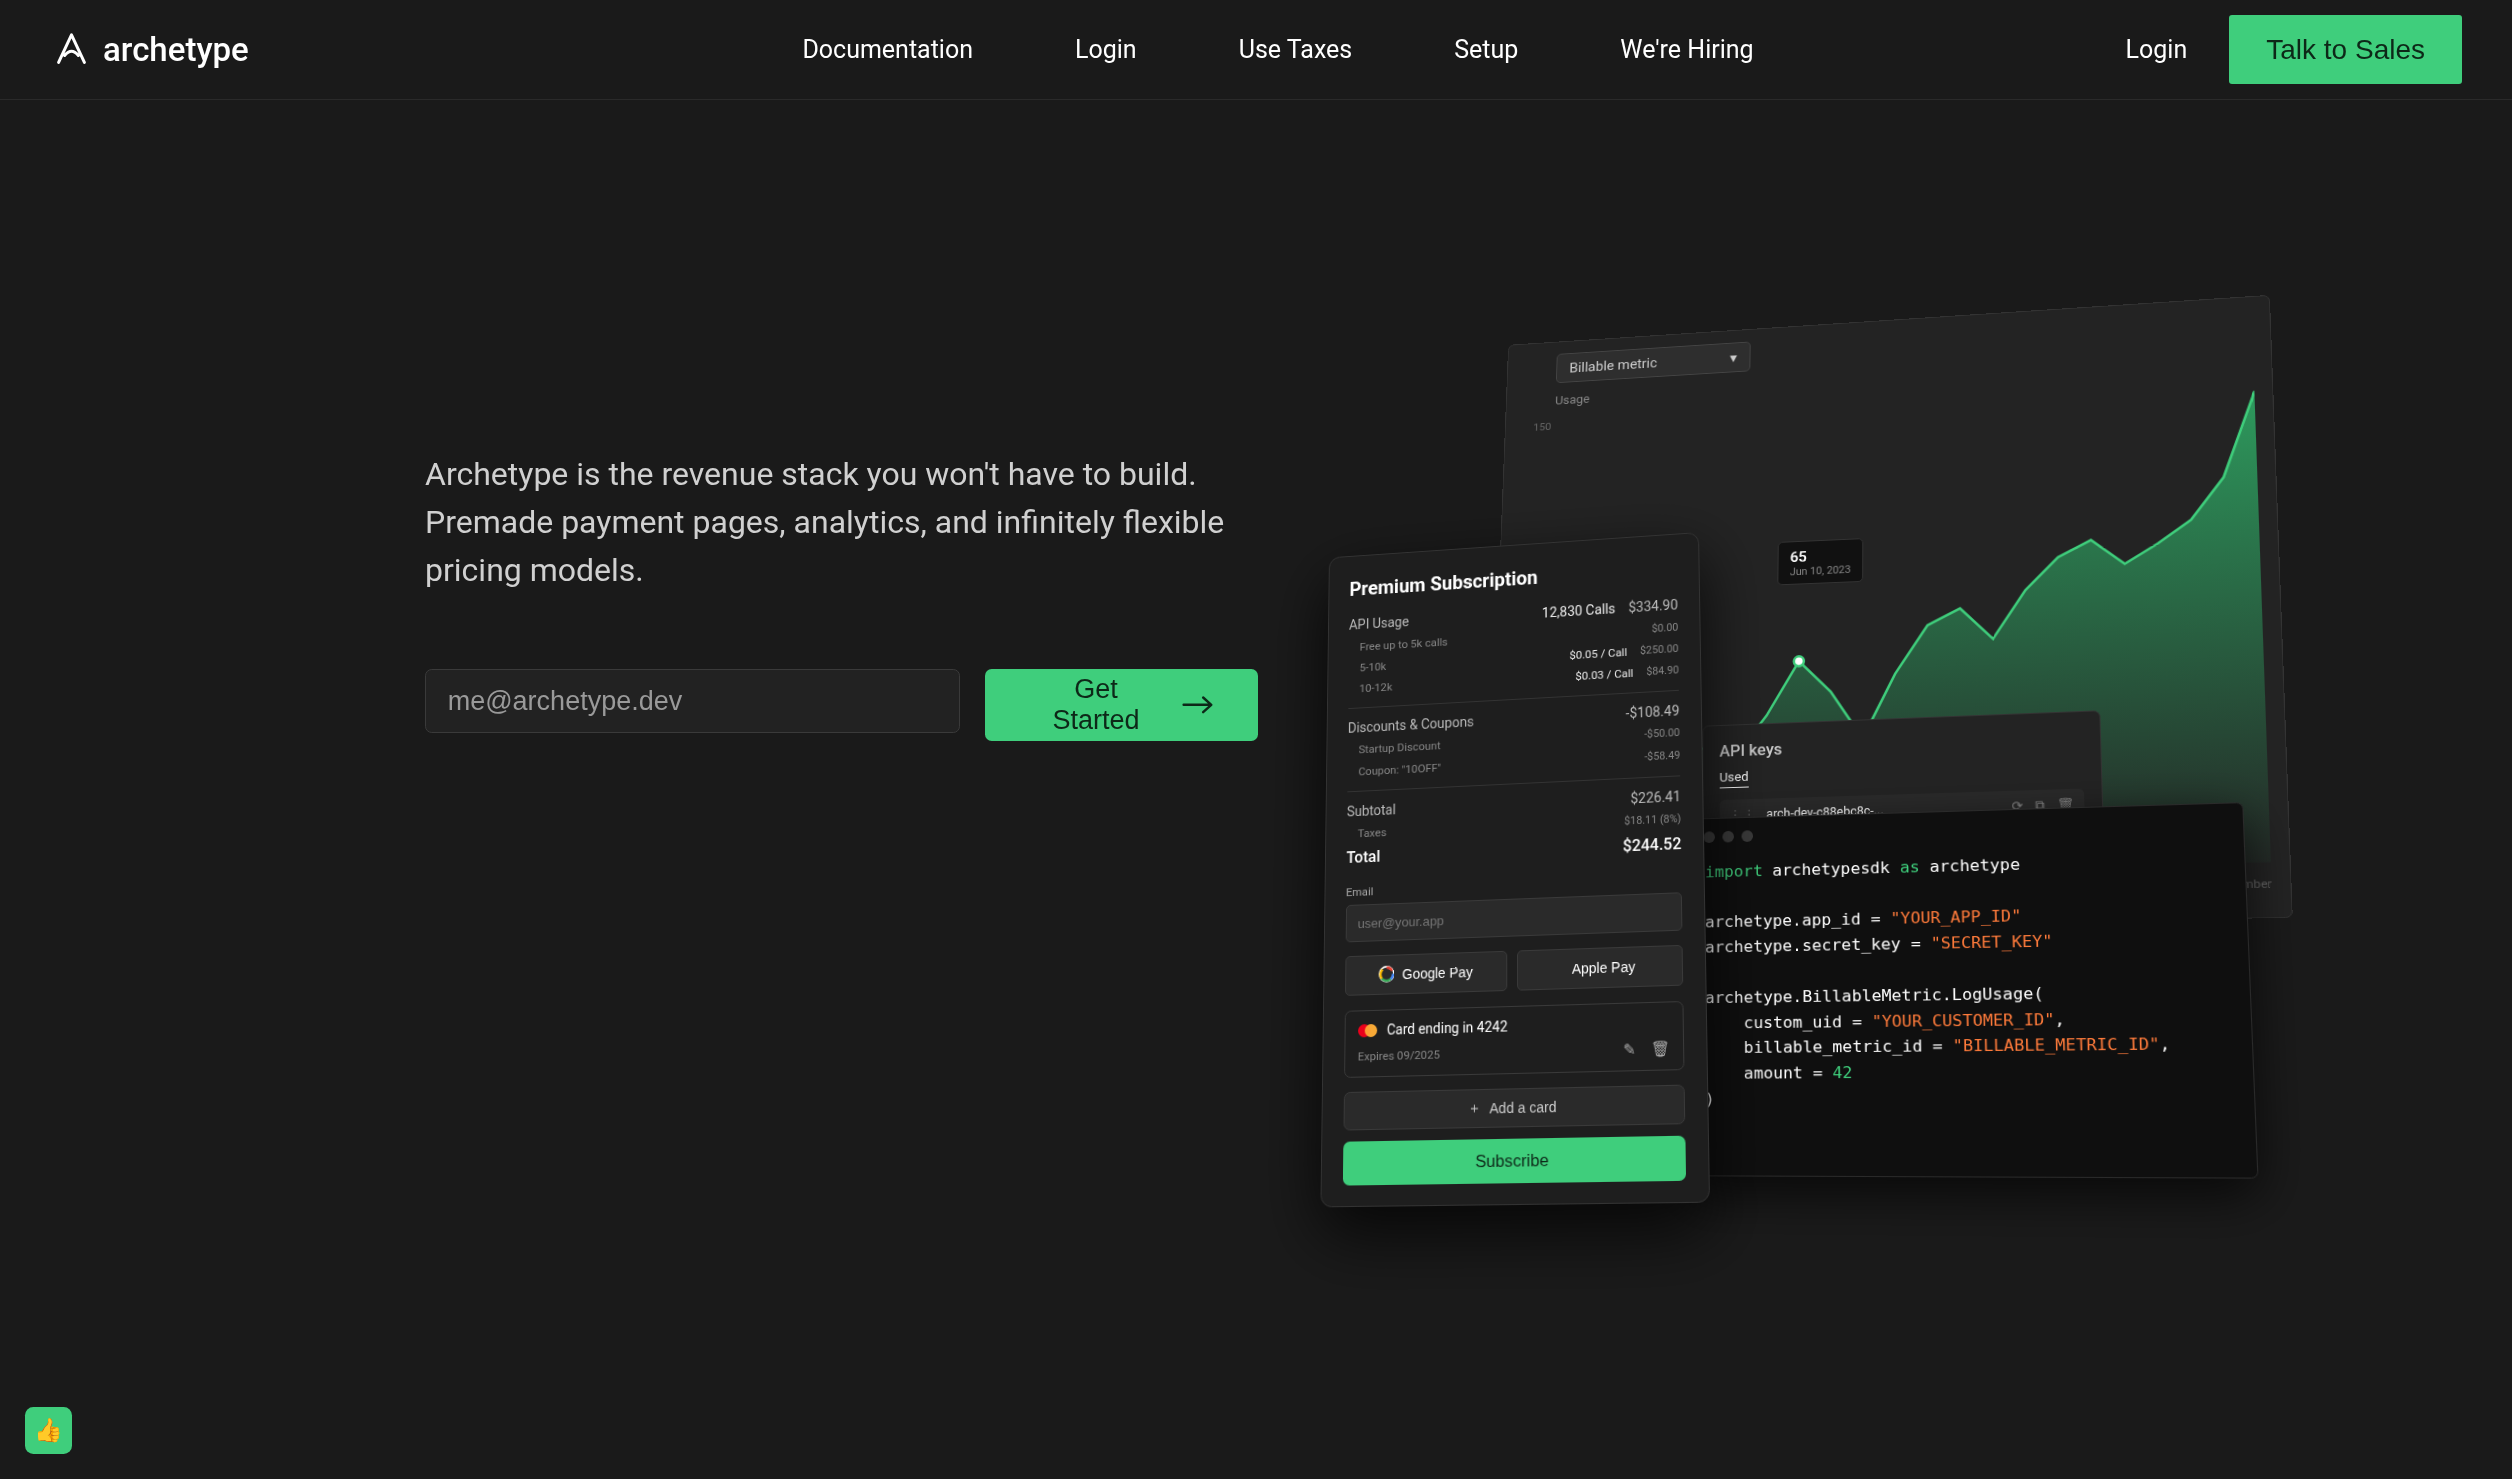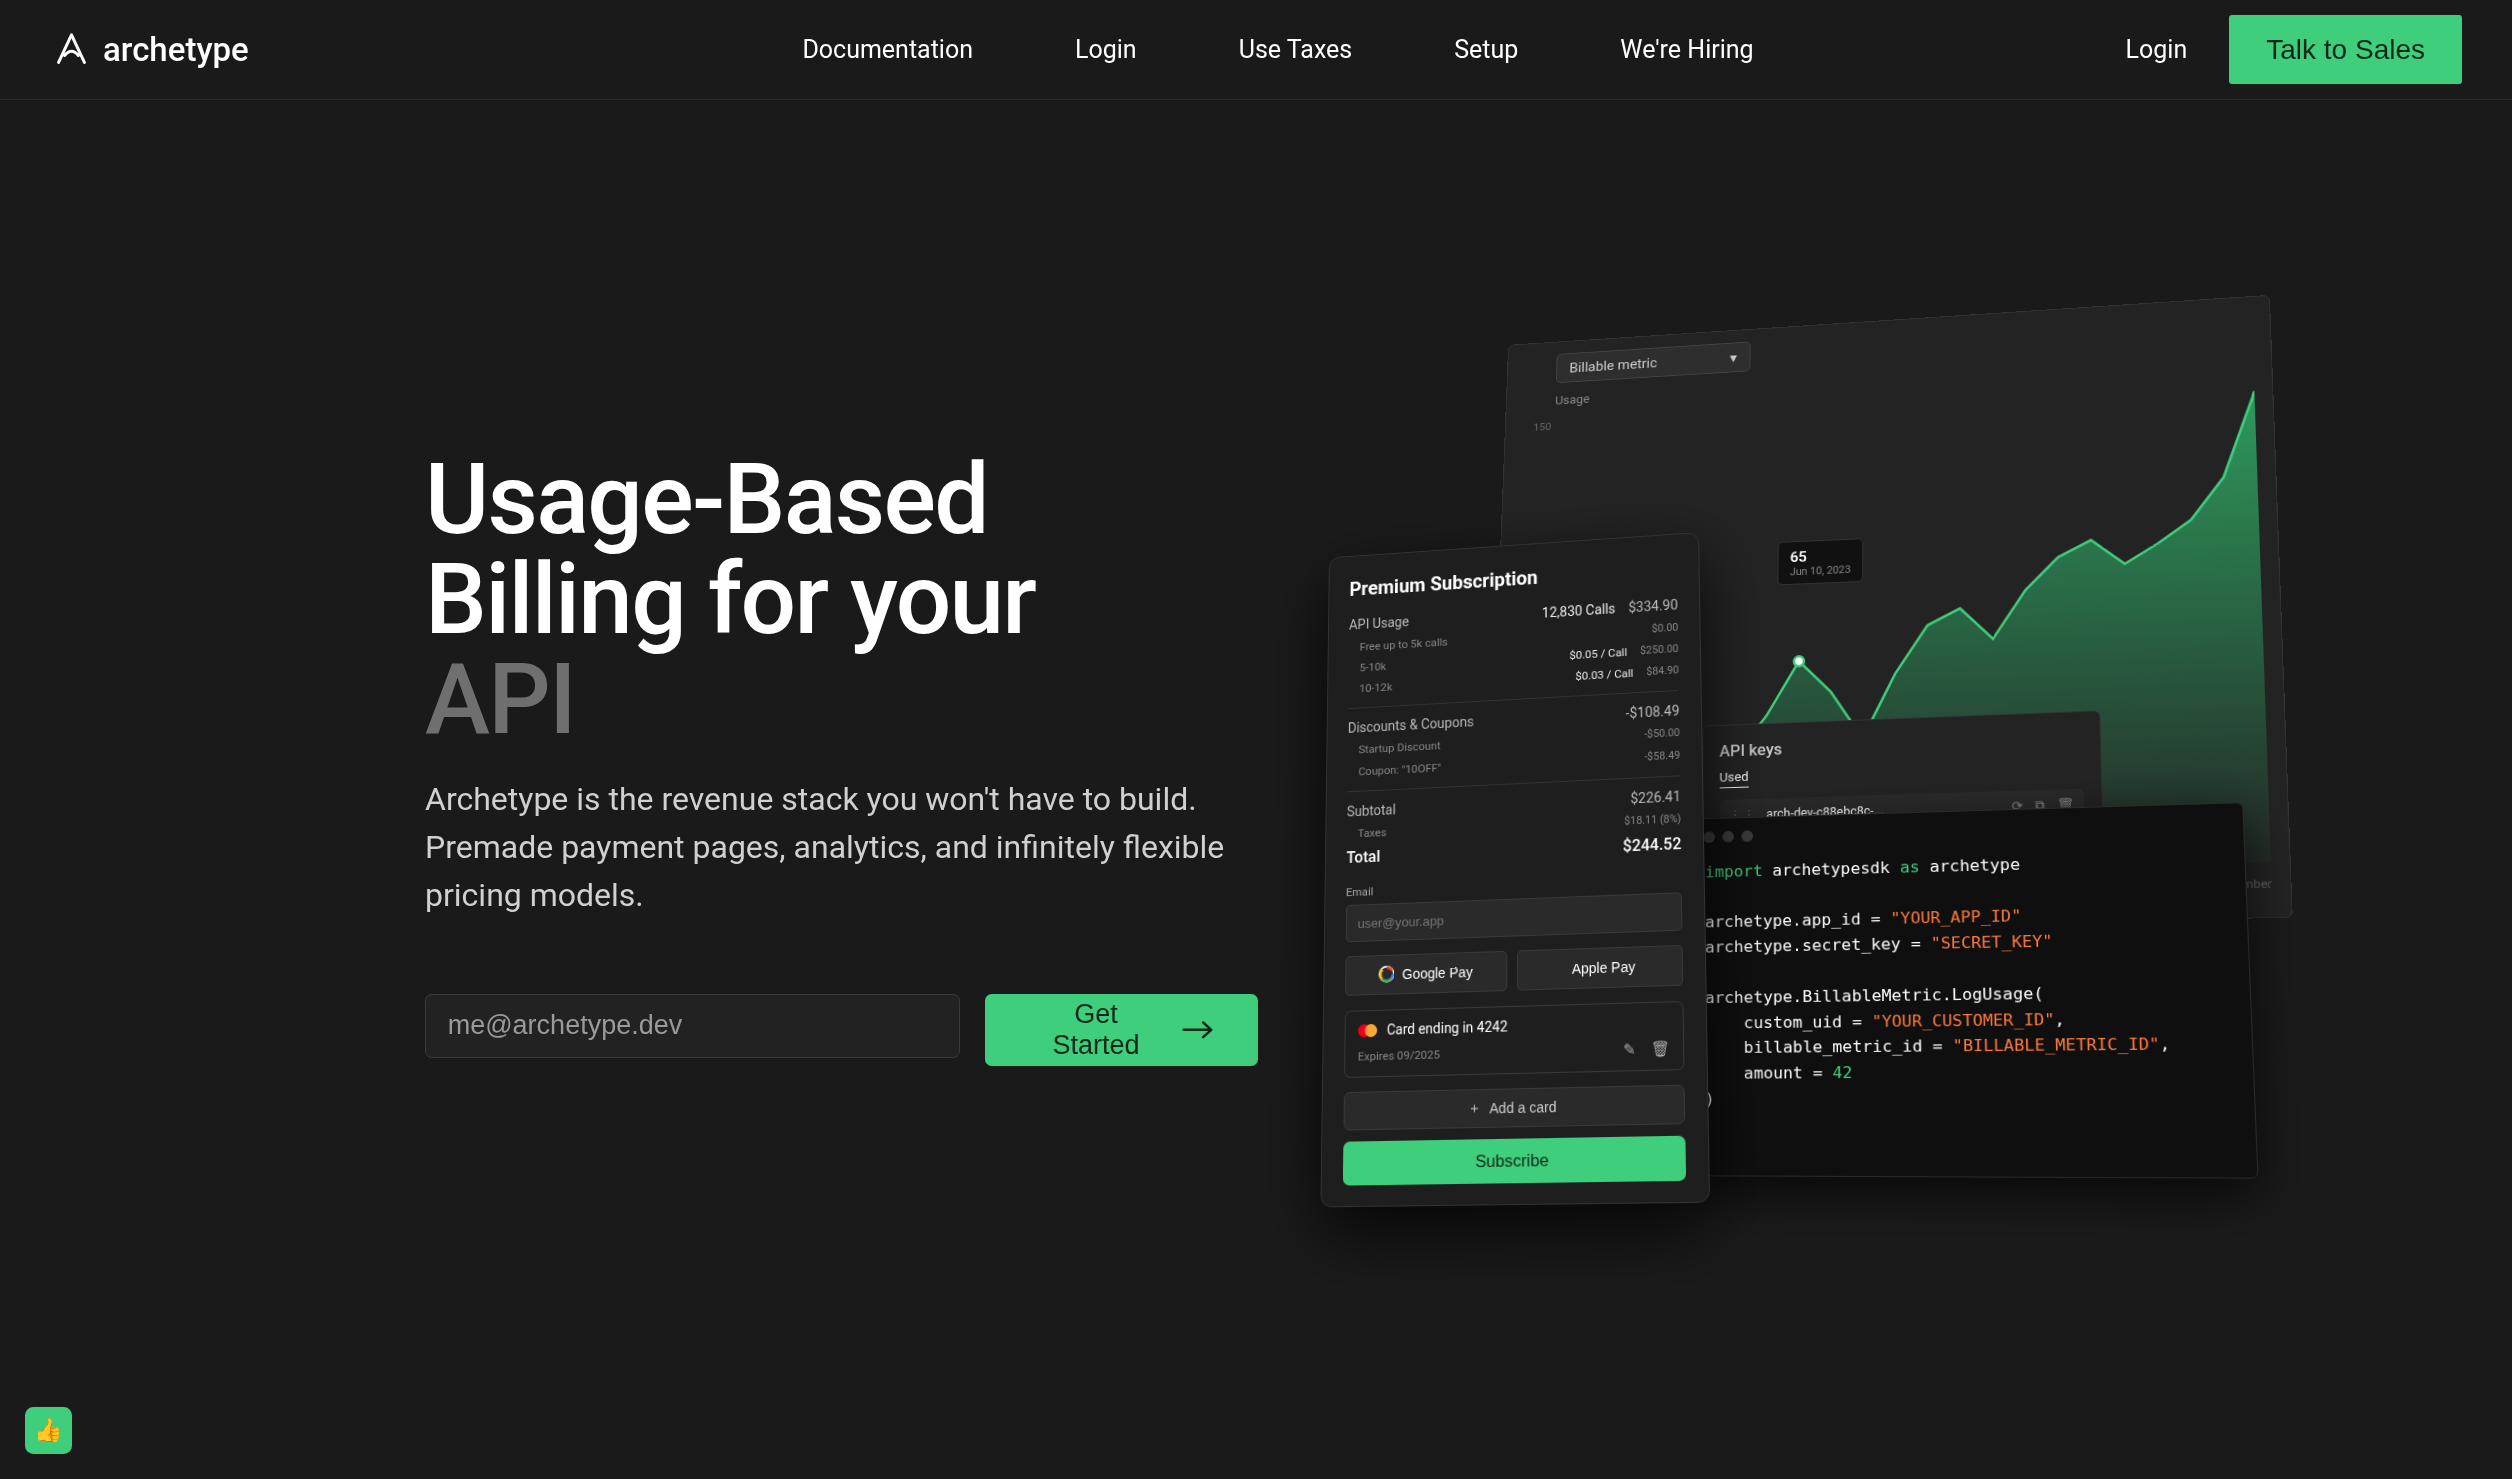--- a/index.html
+++ b/index.html
@@ -333,25 +333,20 @@
     <a href="#">We're Hiring</a>
   </nav>
   <div class="header-right">
     <a href="#" class="login-link">Login</a>
     <button class="talk-sales">Talk to Sales</button>
   </div>
 </header>
 
 <section class="hero">
   <div class="hero-left">
-    <h1 class="hero-title">
-      <span>Usage-Based</span><br>
-      <span>Billing for your</span><br>
-      <span class="api-word">API</span>
-    </h1>
     <p class="hero-sub">Archetype is the revenue stack you won't have to build. Premade payment pages, analytics, and infinitely flexible pricing models.</p>
     <div class="cta-row">
       <input class="email-input" type="email" placeholder="me@archetype.dev" style="">
       <button class="get-started">
         <span>Get Started</span>
         <svg viewBox="0 0 40 26">
           <path d="M2 13 H34 M26 4 L36 13 L26 22" stroke="#0d2818" stroke-width="3" fill="none" stroke-linecap="round" stroke-linejoin="round"></path>
         </svg>
       </button>
     </div>

